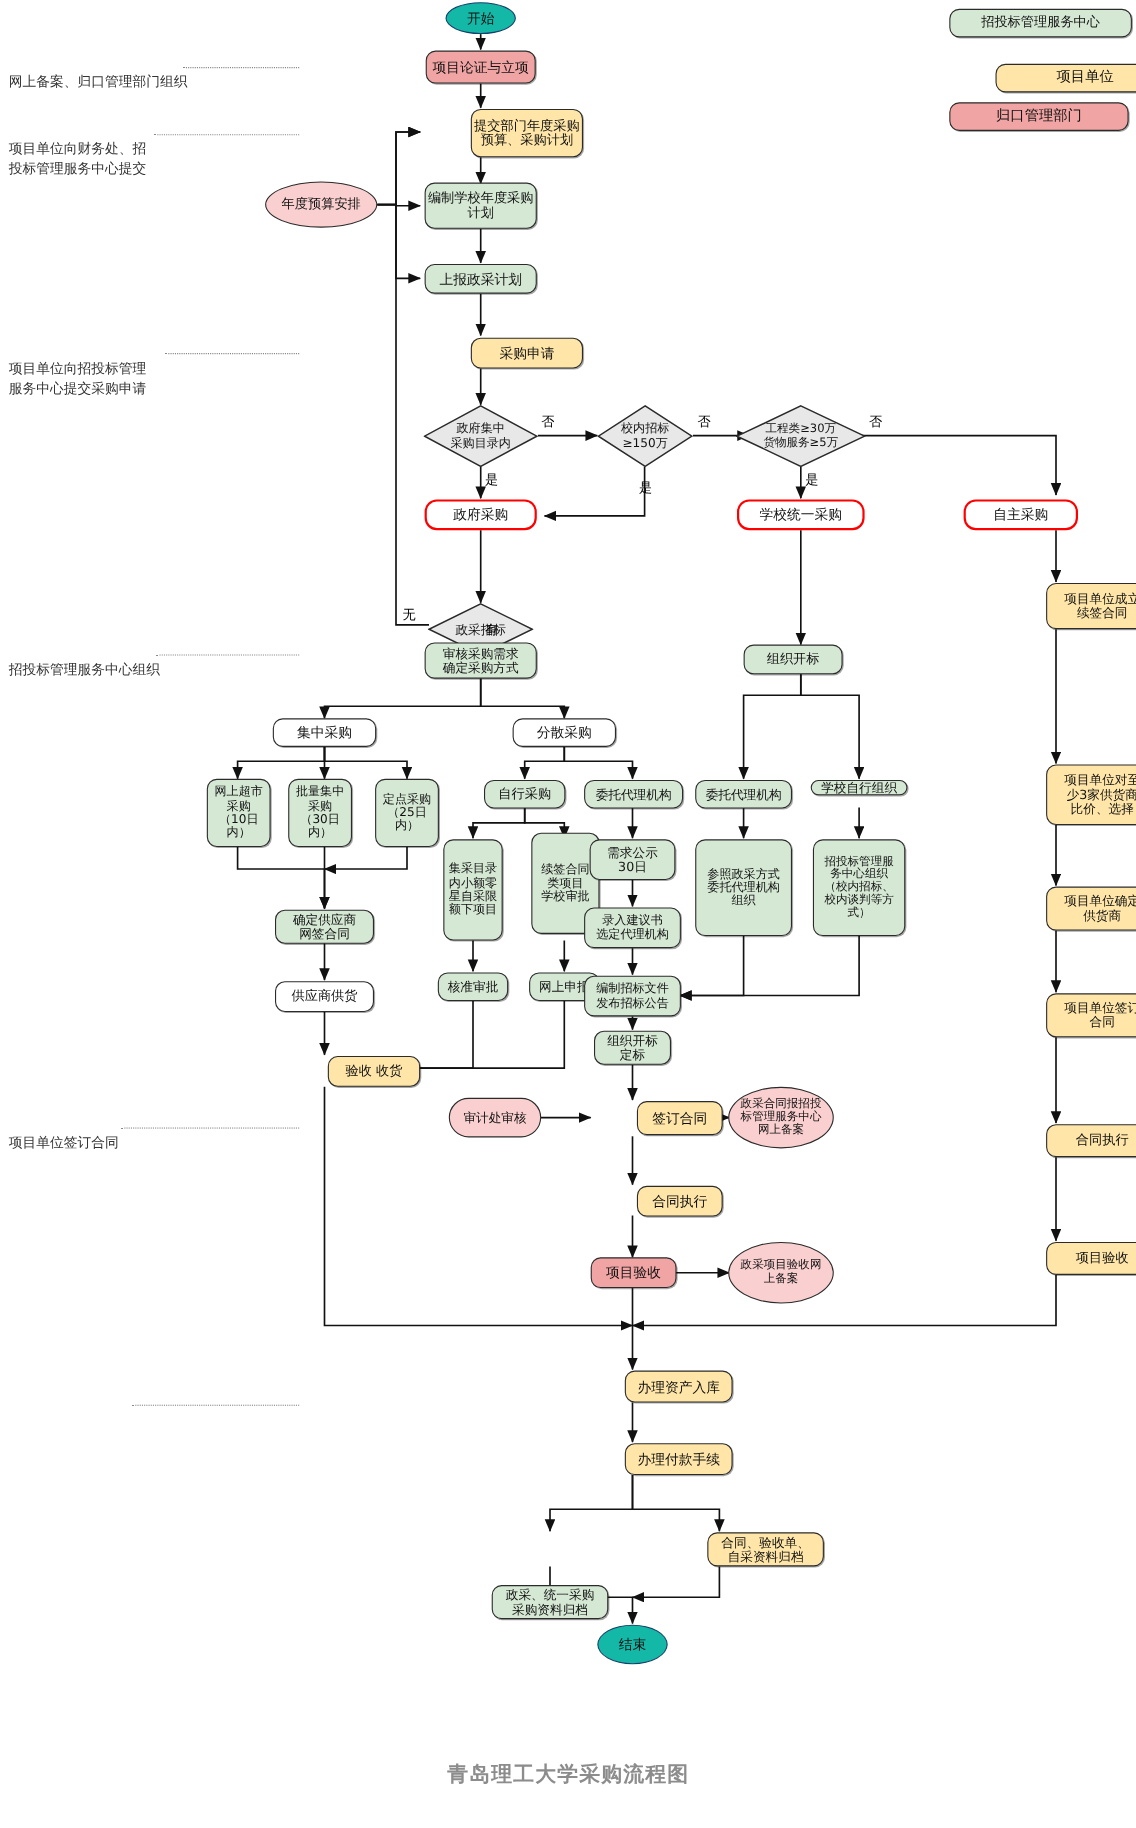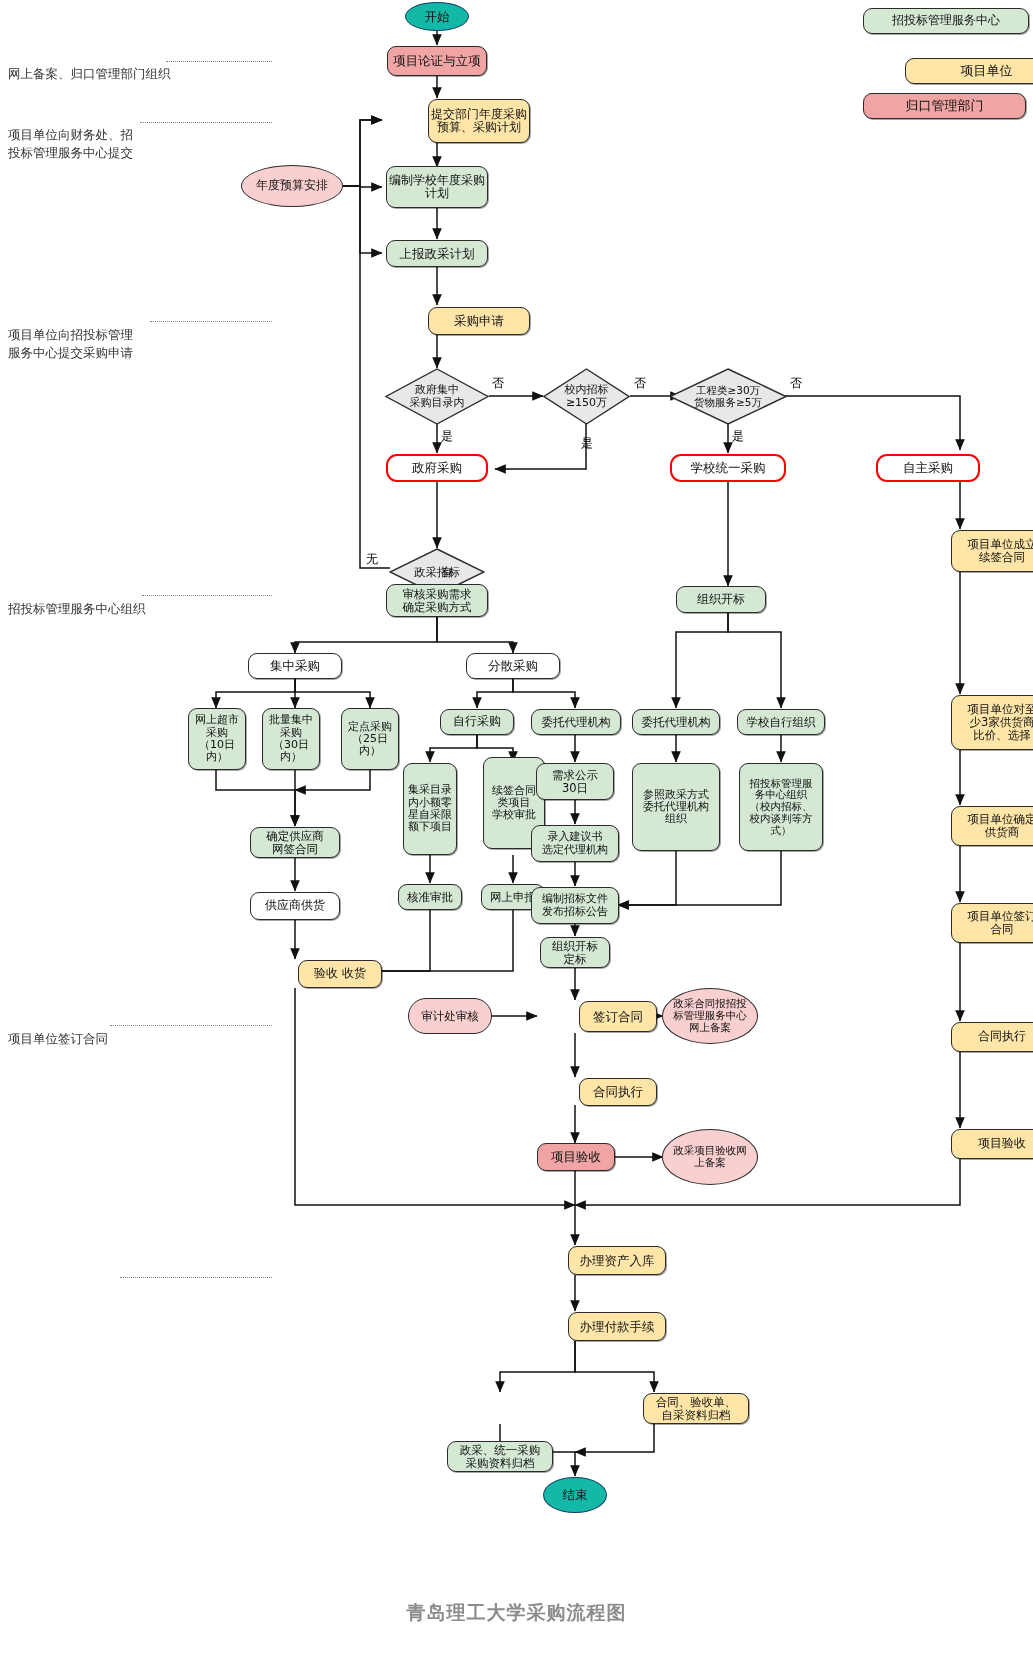--- a/index.html
+++ b/index.html
@@ -301,21 +301,21 @@
 30日</div>
   <div class="node proc green" style="left:531px;top:825px;width:88px;height:37px;font-size:11px;">录入建议书
 选定代理机构</div>
   <div class="node proc green" style="left:531px;top:887px;width:88px;height:37px;font-size:11px;">编制招标文件
 发布招标公告</div>
   <div class="node proc green" style="left:540px;top:937px;width:70px;height:31px;font-size:11.5px;">组织开标
 定标</div>
 
   <div class="node proc green" style="left:676px;top:586px;width:90px;height:27px;font-size:12px;">组织开标</div>
   <div class="node proc green" style="left:632px;top:709px;width:88px;height:26px;font-size:11.5px;">委托代理机构</div>
-  <div class="node proc green" style="left:737px;top:709px;width:88px;height:26px;font-size:11.5px;">学校自行组织</div>
+  <div class="node proc green" style="left:737px;top:709px;width:88px;height:14px;font-size:11.5px;">学校自行组织</div>
   <div class="node proc green" style="left:632px;top:763px;width:88px;height:88px;font-size:11px;">参照政采方式
 委托代理机构
 组织</div>
   <div class="node proc green" style="left:739px;top:763px;width:84px;height:88px;font-size:10.5px;">招投标管理服
 务中心组织
 （校内招标、
 校内谈判等方
 式）</div>
 
   <div class="node rrect" style="left:408px;top:998px;width:84px;height:36px;font-size:11.5px;">审计处审核</div>

